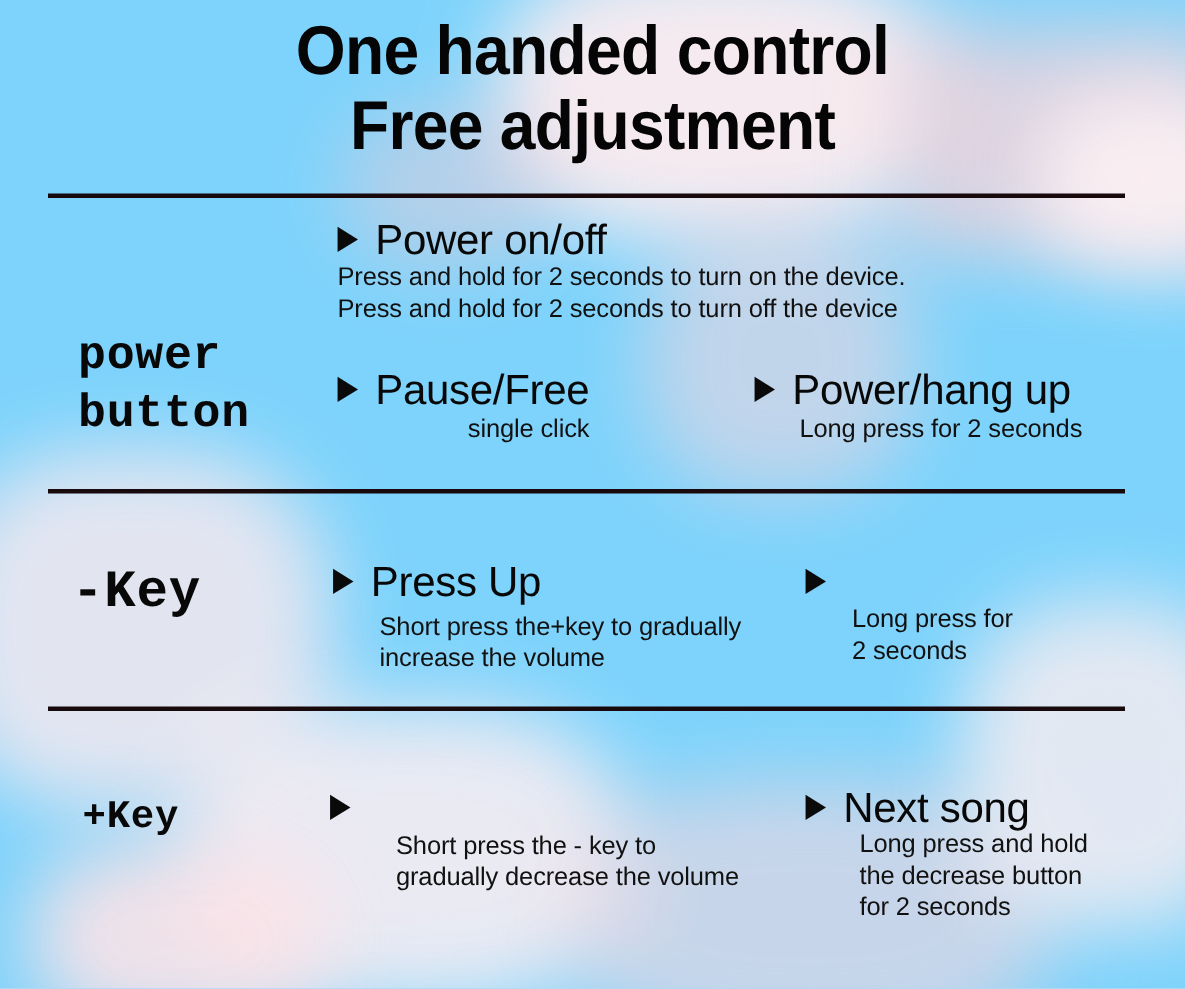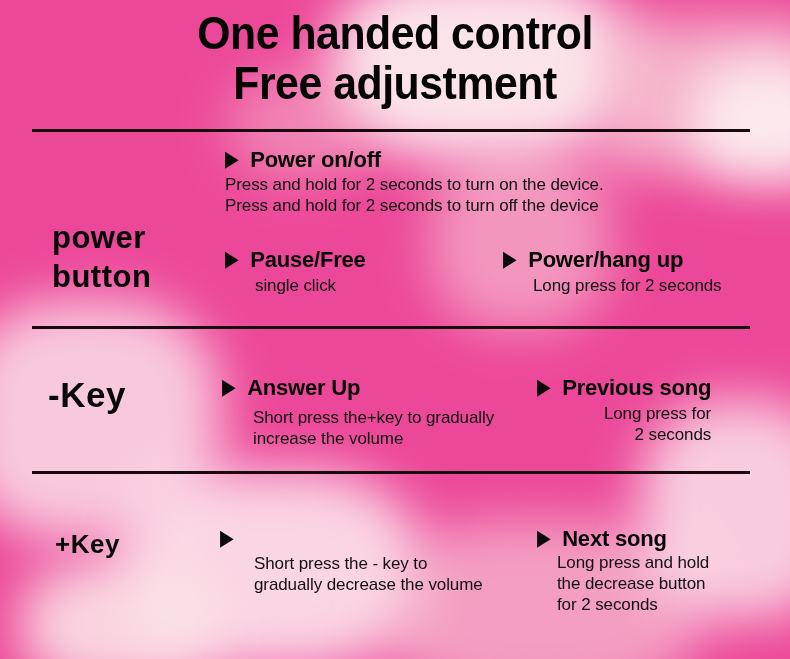--- a/index.html
+++ b/index.html
@@ -10,21 +10,21 @@
     width: 790px;
     height: 659px;
     overflow: hidden;
     font-family: "Liberation Sans", sans-serif;
     background: #fbdfe4;
   }
   #page {
     position: relative;
     width: 790px;
     height: 659px;
-    background: #ec4899;
+    background: #7dd3fc;
     overflow: hidden;
   }
   
   .bg-layer {
     position: absolute;
     inset: 0;
     overflow: hidden;
     pointer-events: none;
   }
   .blob {
@@ -78,21 +78,21 @@
     height: 3px;
     background: #17090c;
   }
   .divider.d1 { top: 129px; }
   .divider.d2 { top: 326px; }
   .divider.d3 { top: 471px; }
 
   
   .key-label {
     position: absolute;
-    font-family: Liberation Sans, sans-serif;
+    font-family: Liberation Mono, monospace;
     font-weight: bold;
     color: #080808;
     white-space: pre-line;
   }
   .key-power {
     left: 52px;
     top: 218px;
     font-size: 31px;
     line-height: 39px;
     letter-spacing: 0.5px;
@@ -124,57 +124,57 @@
     font-size: 21px;
     line-height: 26px;
     color: #0a0a0a;
     margin-right: 9px;
     flex: 0 0 auto;
     transform: scaleX(0.85) scaleY(1.05);
     transform-origin: left center;
   }
   .item-title {
     font-family: "Liberation Sans Narrow", "Liberation Sans", sans-serif;
-    font-weight: bold;
-    font-size: 22px;
+    font-weight: normal;
+    font-size: 28px;
     line-height: 27px;
     color: #080808;
     letter-spacing: -0.2px;
     white-space: nowrap;
   }
   .item-desc {
     font-family: "Liberation Sans Narrow", "Liberation Sans", sans-serif;
     font-size: 17px;
     line-height: 21px;
     color: #111111;
     white-space: pre-line;
     letter-spacing: -0.1px;
   }
 
   
   .i-power    { left: 225px; top: 146px; }
   .i-power .item-desc { margin-top: 1px; }
 
   .i-pause    { left: 225px; top: 246px; }
-  .i-pause .item-desc { margin-left: 30px; margin-top: 2px; }
+  .i-pause .item-desc { margin-left: 30px; margin-top: 2px; text-align: right; }
 
   .i-answer   { left: 503px; top: 246px; }
   .i-answer .item-desc { margin-left: 30px; margin-top: 2px; }
 
   .i-volup    { left: 222px; top: 374px; }
   .i-volup .item-desc { margin-left: 31px; margin-top: 6px; }
 
   .i-prev     { left: 537px; top: 374px; }
-  .i-prev .item-desc { margin-left: 31px; margin-top: 2px; text-align: right; }
+  .i-prev .item-desc { margin-left: 31px; margin-top: 2px; }
 
   .i-voldown  { left: 220px; top: 525px; }
-  .i-voldown .item-desc { margin-left: 34px; margin-top: 2px; }
+  .i-voldown .item-desc { margin-left: 44px; margin-top: 2px; }
 
   .i-next     { left: 537px; top: 525px; }
-  .i-next .item-desc { margin-left: 20px; margin-top: 0px; }
+  .i-next .item-desc { margin-left: 36px; margin-top: 0px; }
 </style>
 </head>
 <body>
 
 <div id="page">
 
   <div class="bg-layer">
     <div class="blob b1"></div>
     <div class="blob b2"></div>
     <div class="blob b3"></div>
@@ -224,30 +224,29 @@
         <span class="item-title">Power/hang up</span>
       </div>
       <div class="item-desc">Long press for 2 seconds</div>
     </div>
 
     <div class="key-label key-minus">-Key</div>
 
     <div class="item i-volup">
       <div class="item-head">
         <span class="tri">▶</span>
-        <span class="item-title">Answer Up</span>
+        <span class="item-title">Press Up</span>
       </div>
       <div class="item-desc">Short press the+key to gradually
 increase the volume</div>
     </div>
 
     <div class="item i-prev">
       <div class="item-head">
         <span class="tri">▶</span>
-        <span class="item-title">Previous song</span>
       </div>
       <div class="item-desc">Long press for
 2 seconds</div>
     </div>
 
     <div class="key-label key-plus">+Key</div>
 
     <div class="item i-voldown">
       <div class="item-head">
         <span class="tri">▶</span>

